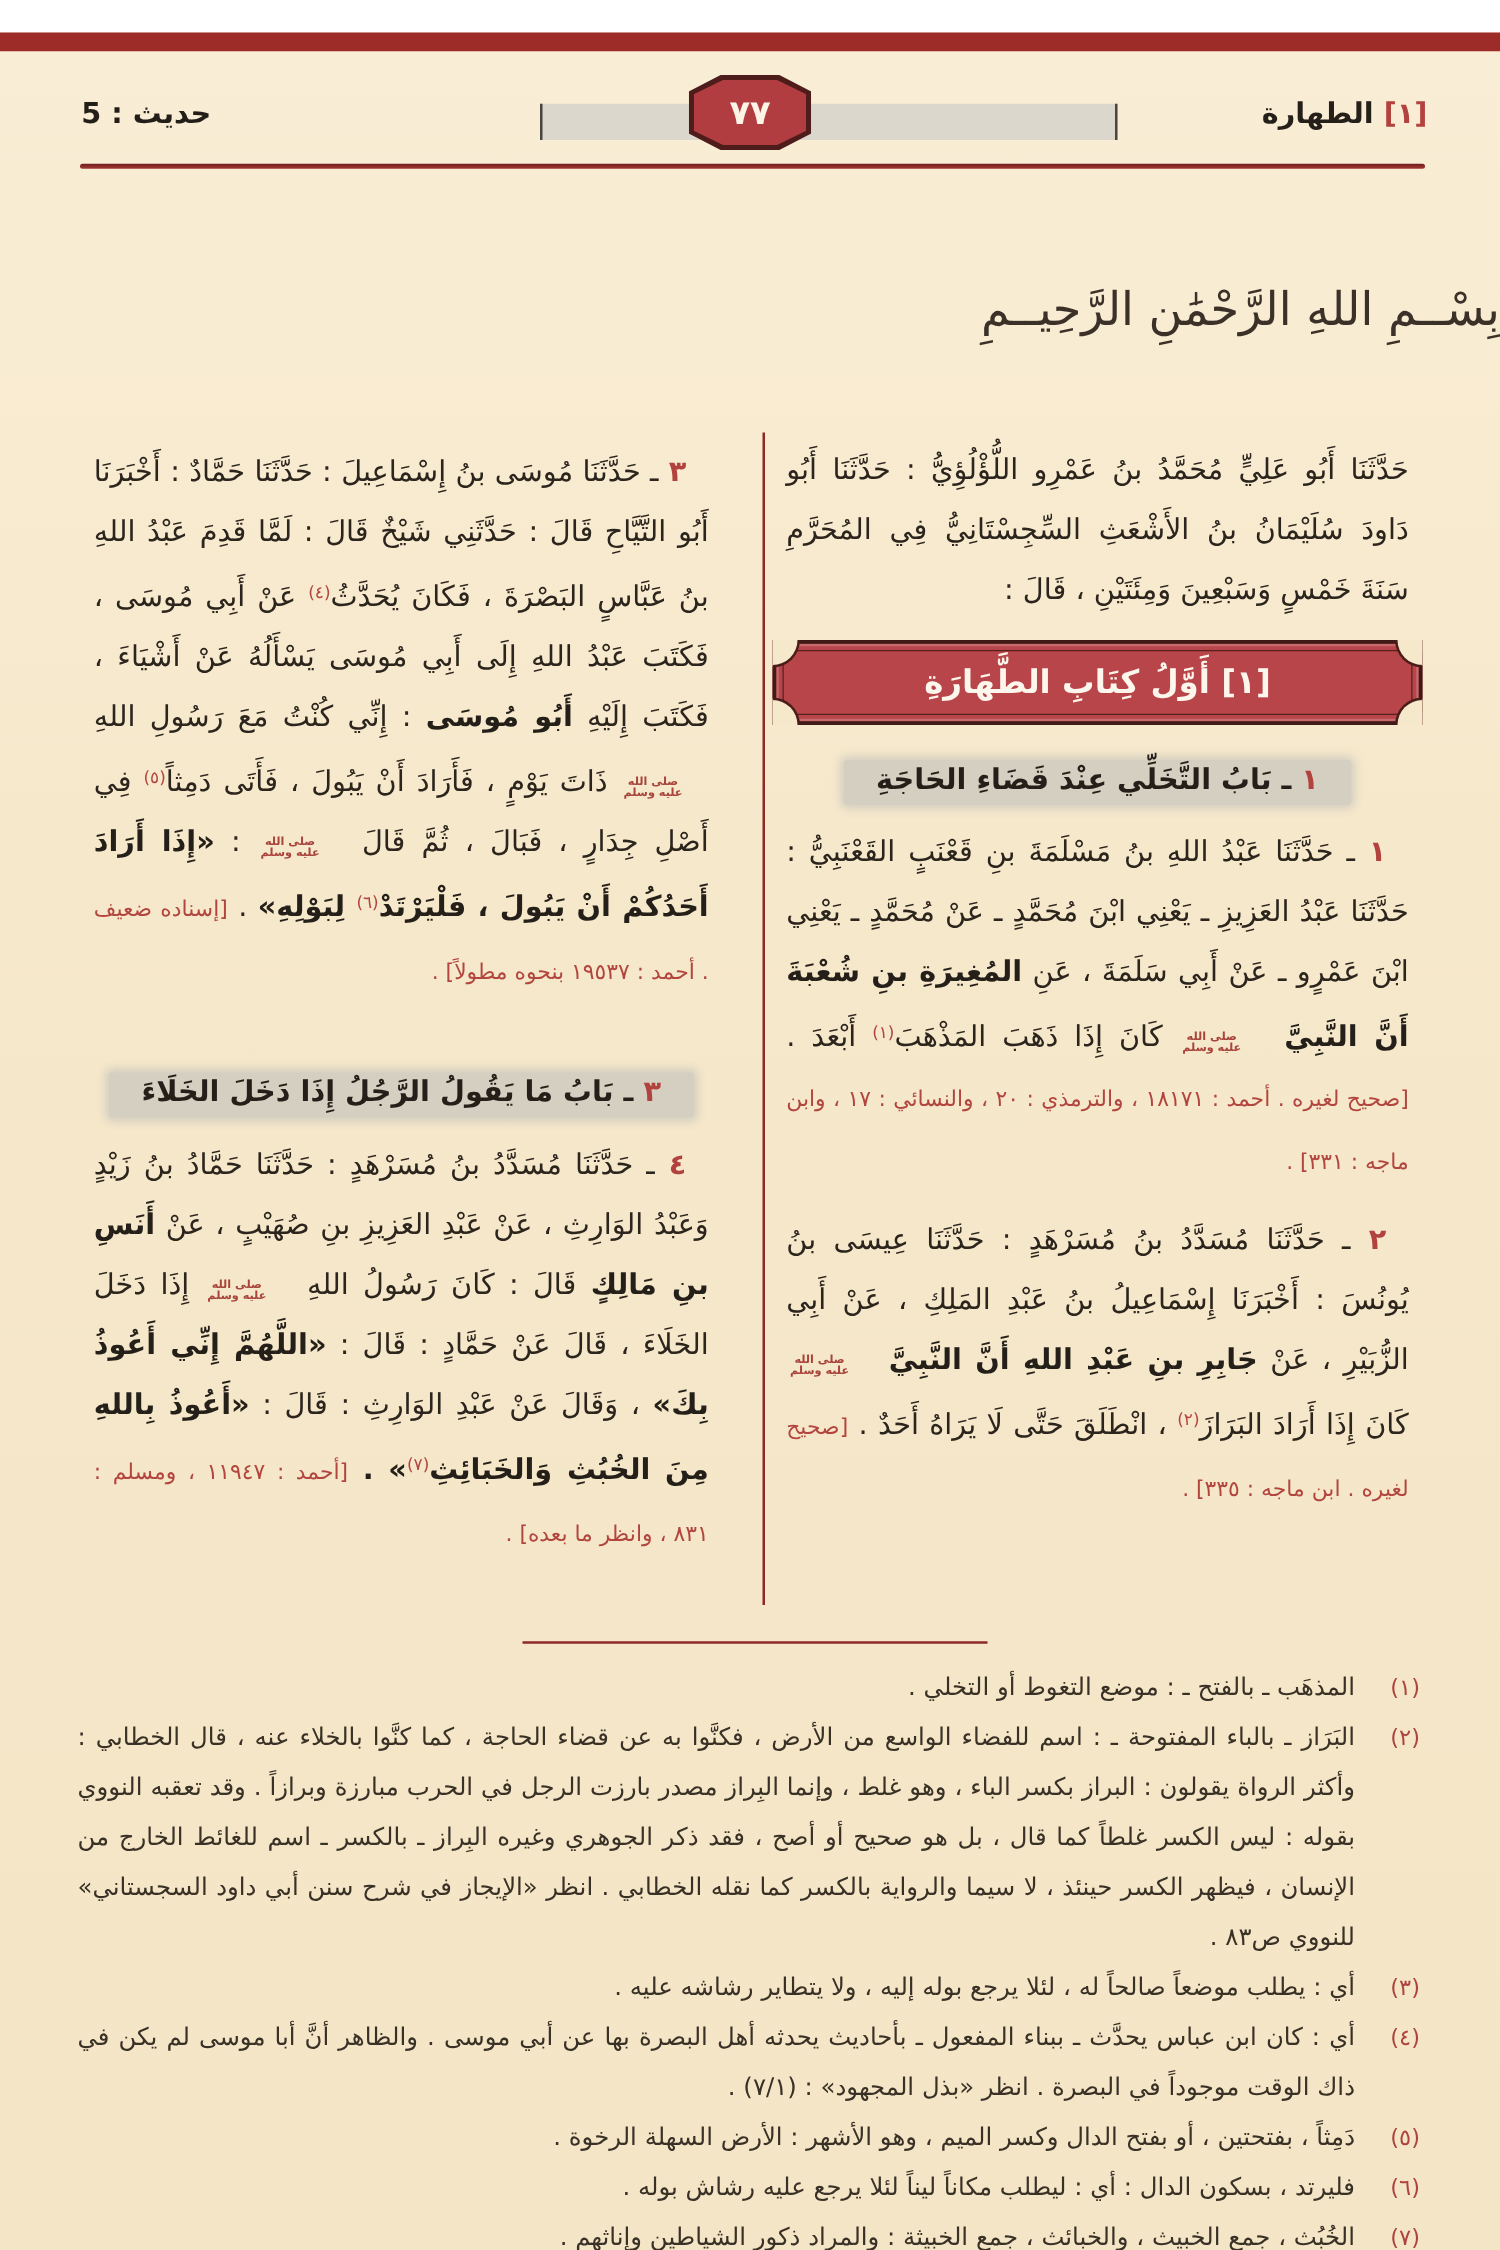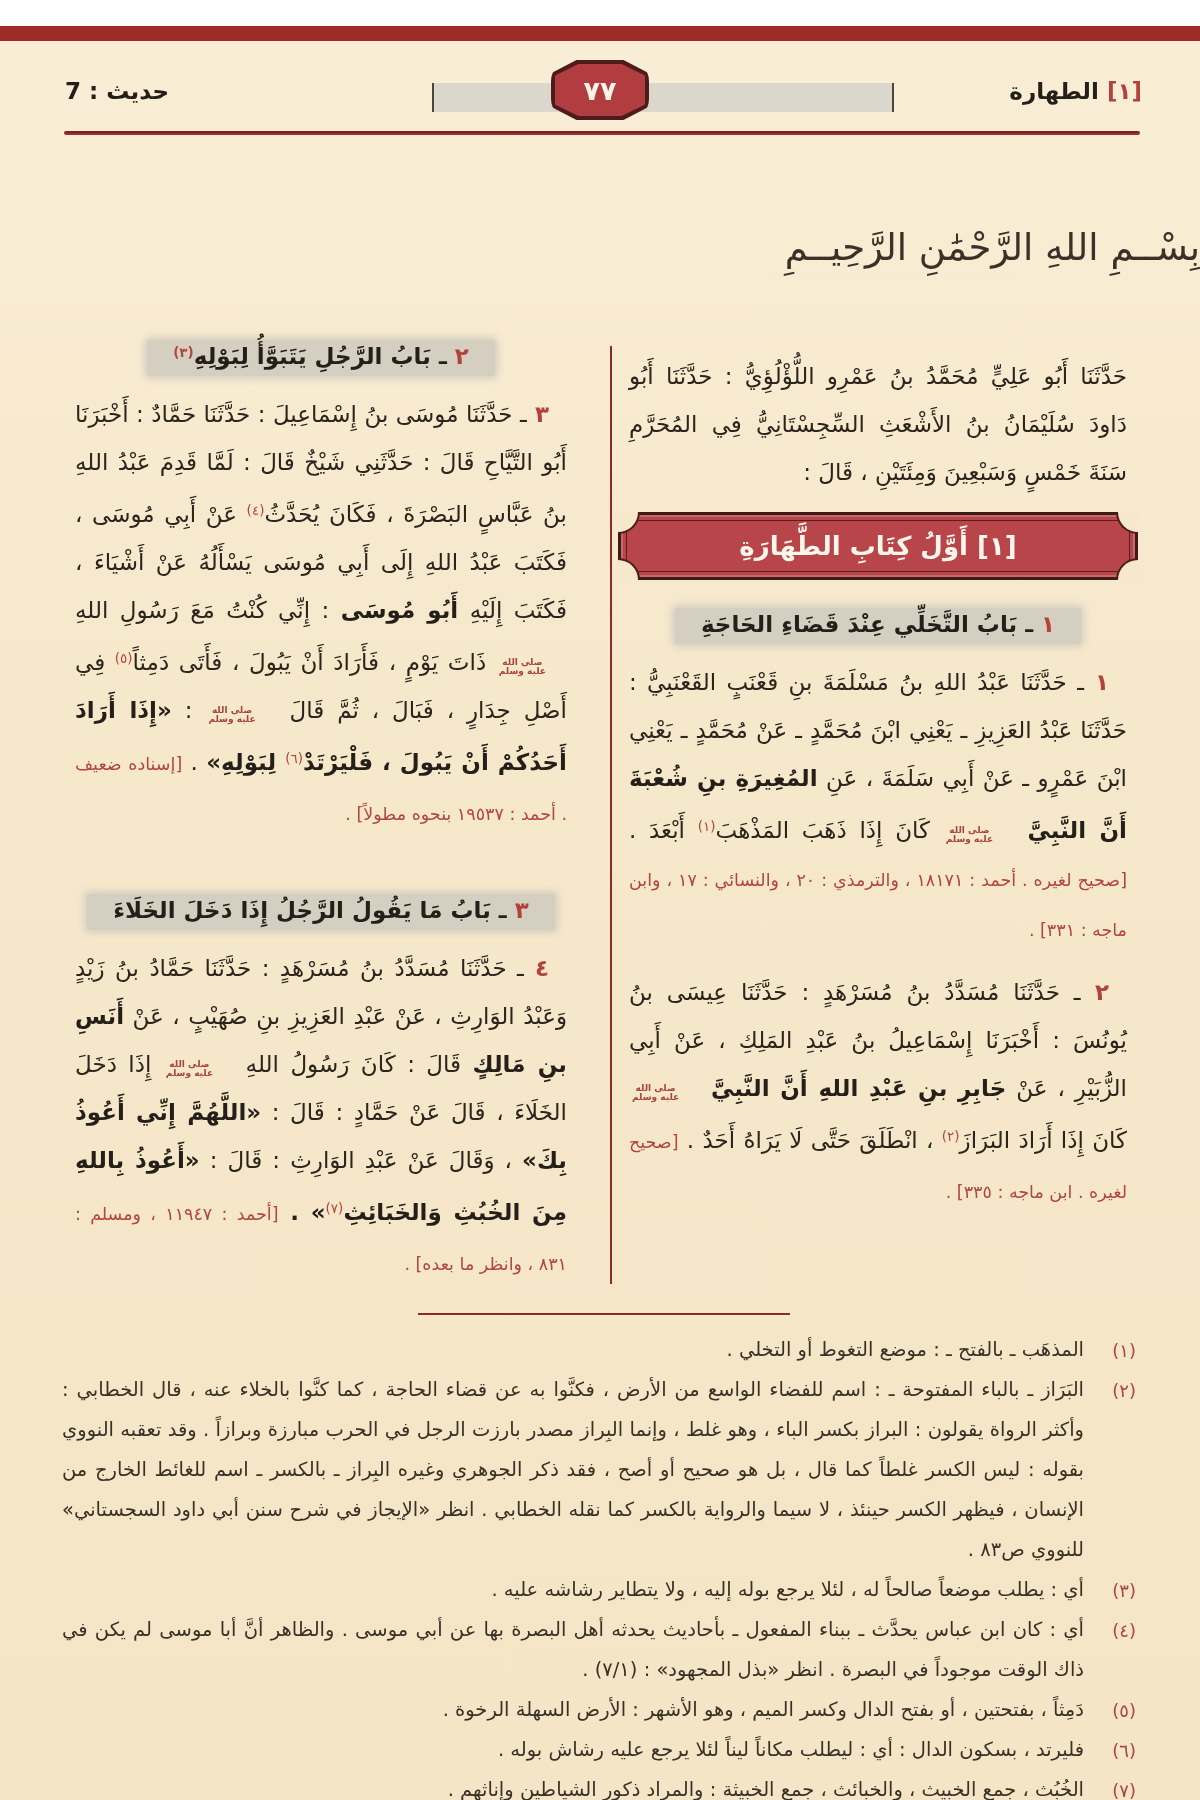--- a/index.html
+++ b/index.html
@@ -9,21 +9,21 @@
   .top-white{position:absolute;top:0;left:0;width:100%;height:26px;background:#ffffff;}
   .top-strip{position:absolute;top:26px;left:0;width:100%;height:15px;background:#9d2b28;}
 
   
   .h-left{position:absolute;top:78px;left:65px;font-size:23px;font-weight:700;color:#241e18;direction:rtl;}
   .h-right{position:absolute;top:78px;right:58px;font-size:23px;font-weight:700;color:#241e18;direction:rtl;}
   .h-bar{position:absolute;top:83px;left:432px;width:458px;height:29px;background:#dbd7cd;
          border-left:2px solid #4a453d;border-right:2px solid #4a453d;}
   .badge{position:absolute;top:60px;left:551px;width:98px;height:60px;background:#4e1d1b;
          clip-path:polygon(26% 0,74% 0,100% 22%,100% 78%,74% 100%,26% 100%,0 78%,0 22%);
-         display:flex;align-items:center;justify-content:center;border-radius:21px;}
+         display:flex;align-items:center;justify-content:center;}
   .badge-in{width:90px;height:52px;background:#b23d41;
          clip-path:polygon(26% 0,74% 0,100% 22%,100% 78%,74% 100%,26% 100%,0 78%,0 22%);
          display:flex;align-items:center;justify-content:center;color:#fdf4e8;font-size:27px;font-weight:700;}
   .h-rule{position:absolute;top:131px;left:64px;width:1076px;height:4px;border-radius:2px;
           background:linear-gradient(180deg,#6f1d1c,#a33a35);}
 
   .basmala{position:absolute;top:226px;left:0;width:100%;text-align:right;direction:rtl;
            font-size:37px;color:#3b3128;font-weight:500;letter-spacing:1px;}
 
   
@@ -71,21 +71,21 @@
   .fn{position:relative;padding-right:56px;font-size:19.5px;line-height:40px;color:#393126;text-align:justify;}
   .fn-num{position:absolute;right:4px;top:1px;color:#ad453e;font-size:18px;font-weight:400;}
 </style>
 </head>
 <body>
 
 <div class="page">
   <div class="top-white"></div>
   <div class="top-strip"></div>
 
-  <div class="h-left">حديث : 7</div>
+  <div class="h-left">حديث : 5</div>
   <div class="h-right"><span class="seg-rn">[١] </span><span class="seg-b">الطهارة</span></div>
   <div class="h-bar"></div>
   <div class="badge">
     <div class="badge-in">٧٧</div>
   </div>
   <div class="h-rule"></div>
 
   <div class="basmala">بِسْــمِ اللهِ الرَّحْمَٰنِ الرَّحِيــمِ</div>
 
   <div class="col-divider"></div>
@@ -105,23 +105,20 @@
 
     <div class="bab">
       <span class="bab-strip"><span class="seg-rn">١ </span><span class="seg-b">ـ بَابُ التَّخَلِّي عِنْدَ قَضَاءِ الحَاجَةِ</span></span>
     </div>
 
     <p class="para hadith"><span class="seg-rn">١ </span><span class="seg-n">ـ حَدَّثَنَا عَبْدُ اللهِ بنُ مَسْلَمَةَ بنِ قَعْنَبٍ القَعْنَبِيُّ : حَدَّثَنَا عَبْدُ العَزِيزِ ـ يَعْنِي ابْنَ مُحَمَّدٍ ـ عَنْ مُحَمَّدٍ ـ يَعْنِي ابْنَ عَمْرٍو ـ عَنْ أَبِي سَلَمَةَ ، عَنِ </span><span class="seg-b">المُغِيرَةِ بنِ شُعْبَةَ</span><span class="seg-b"> أَنَّ النَّبِيَّ </span><span class="seg-saw"><span class="saw-a">صلى الله</span><span class="saw-b">عليه وسلم</span></span><span class="seg-n"> كَانَ إِذَا ذَهَبَ المَذْهَبَ</span><span class="seg-sup">(١)</span><span class="seg-n"> أَبْعَدَ . </span><span class="seg-r">[صحيح لغيره . أحمد : ١٨١٧١ ، والترمذي : ٢٠ ، والنسائي : ١٧ ، وابن ماجه : ٣٣١] .</span></p>
     <p class="para hadith"><span class="seg-rn">٢ </span><span class="seg-n">ـ حَدَّثَنَا مُسَدَّدُ بنُ مُسَرْهَدٍ : حَدَّثَنَا عِيسَى بنُ يُونُسَ : أَخْبَرَنَا إِسْمَاعِيلُ بنُ عَبْدِ المَلِكِ ، عَنْ أَبِي الزُّبَيْرِ ، عَنْ </span><span class="seg-b">جَابِرِ بنِ عَبْدِ اللهِ</span><span class="seg-b"> أَنَّ النَّبِيَّ </span><span class="seg-saw"><span class="saw-a">صلى الله</span><span class="saw-b">عليه وسلم</span></span><span class="seg-n"> كَانَ إِذَا أَرَادَ البَرَازَ</span><span class="seg-sup">(٢)</span><span class="seg-n"> ، انْطَلَقَ حَتَّى لَا يَرَاهُ أَحَدٌ . </span><span class="seg-r">[صحيح لغيره . ابن ماجه : ٣٣٥] .</span></p>
   </div>
 
   <div class="col left-col" dir="rtl">
-    <div class="bab first">
-      <span class="bab-strip"><span class="seg-rn">٢ </span><span class="seg-b">ـ بَابُ الرَّجُلِ يَتَبَوَّأُ لِبَوْلِهِ</span><span class="seg-sup">(٣)</span></span>
-    </div>
     <p class="para hadith"><span class="seg-rn">٣ </span><span class="seg-n">ـ حَدَّثَنَا مُوسَى بنُ إِسْمَاعِيلَ : حَدَّثَنَا حَمَّادٌ : أَخْبَرَنَا أَبُو التَّيَّاحِ قَالَ : حَدَّثَنِي شَيْخٌ قَالَ : لَمَّا قَدِمَ عَبْدُ اللهِ بنُ عَبَّاسٍ البَصْرَةَ ، فَكَانَ يُحَدَّثُ</span><span class="seg-sup">(٤)</span><span class="seg-n"> عَنْ أَبِي مُوسَى ، فَكَتَبَ عَبْدُ اللهِ إِلَى أَبِي مُوسَى يَسْأَلُهُ عَنْ أَشْيَاءَ ، فَكَتَبَ إِلَيْهِ </span><span class="seg-b">أَبُو مُوسَى</span><span class="seg-n"> : إِنِّي كُنْتُ مَعَ رَسُولِ اللهِ </span><span class="seg-saw"><span class="saw-a">صلى الله</span><span class="saw-b">عليه وسلم</span></span><span class="seg-n"> ذَاتَ يَوْمٍ ، فَأَرَادَ أَنْ يَبُولَ ، فَأَتَى دَمِثاً</span><span class="seg-sup">(٥)</span><span class="seg-n"> فِي أَصْلِ جِدَارٍ ، فَبَالَ ، ثُمَّ قَالَ </span><span class="seg-saw"><span class="saw-a">صلى الله</span><span class="saw-b">عليه وسلم</span></span><span class="seg-n"> : </span><span class="seg-b">«إِذَا أَرَادَ أَحَدُكُمْ أَنْ يَبُولَ ، فَلْيَرْتَدْ</span><span class="seg-sup">(٦)</span><span class="seg-b"> لِبَوْلِهِ»</span><span class="seg-n"> . </span><span class="seg-r">[إسناده ضعيف . أحمد : ١٩٥٣٧ بنحوه مطولاً] .</span></p>
     <div class="bab bab3">
       <span class="bab-strip"><span class="seg-rn">٣ </span><span class="seg-b">ـ بَابُ مَا يَقُولُ الرَّجُلُ إِذَا دَخَلَ الخَلَاءَ</span></span>
     </div>
     <p class="para hadith"><span class="seg-rn">٤ </span><span class="seg-n">ـ حَدَّثَنَا مُسَدَّدُ بنُ مُسَرْهَدٍ : حَدَّثَنَا حَمَّادُ بنُ زَيْدٍ وَعَبْدُ الوَارِثِ ، عَنْ عَبْدِ العَزِيزِ بنِ صُهَيْبٍ ، عَنْ </span><span class="seg-b">أَنَسِ بنِ مَالِكٍ</span><span class="seg-n"> قَالَ : كَانَ رَسُولُ اللهِ </span><span class="seg-saw"><span class="saw-a">صلى الله</span><span class="saw-b">عليه وسلم</span></span><span class="seg-n"> إِذَا دَخَلَ الخَلَاءَ ، قَالَ عَنْ حَمَّادٍ : قَالَ : </span><span class="seg-b">«اللَّهُمَّ إِنِّي أَعُوذُ بِكَ»</span><span class="seg-n"> ، وَقَالَ عَنْ عَبْدِ الوَارِثِ : قَالَ : </span><span class="seg-b">«أَعُوذُ بِاللهِ مِنَ الخُبُثِ وَالخَبَائِثِ</span><span class="seg-sup">(٧)</span><span class="seg-b">» . </span><span class="seg-r">[أحمد : ١١٩٤٧ ، ومسلم : ٨٣١ ، وانظر ما بعده] .</span></p>
   </div>
 
   <div class="fn-rule"></div>
 
   <div class="footnotes" dir="rtl">

